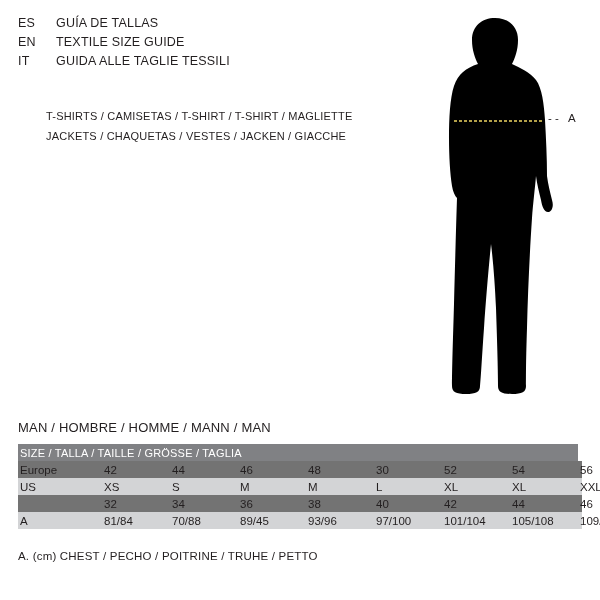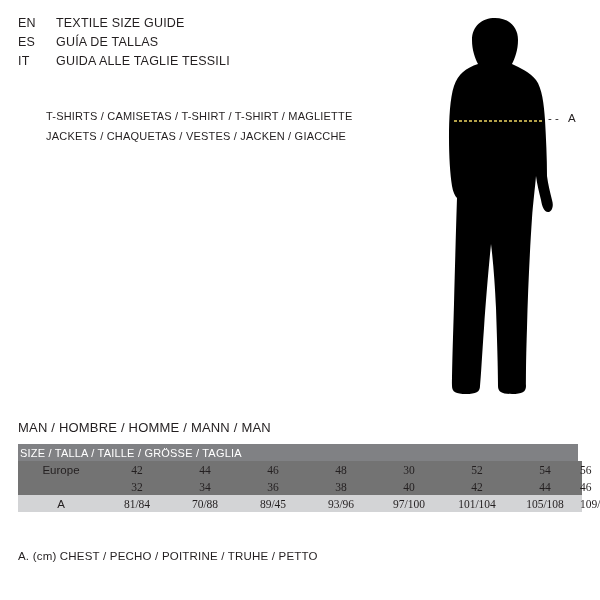--- a/index.html
+++ b/index.html
@@ -78,32 +78,31 @@
     border-collapse: collapse;
     width: 564px;
     font-size: 11.5px;
     table-layout: fixed;
   }
   table.sizes td {
     height: 17px;
     padding: 0 0 0 2px;
     vertical-align: middle;
     white-space: nowrap;
-    text-align: center;
   }
   .row-head td {
     background: #808184;
     color: #ffffff;
     font-size: 11px;
     letter-spacing: 0.2px;
   }
   .row-light td { background: #737373; }
   .row-dark td  { background: #d3d4d6; }
   .col-label { width: 84px; }
-  .col-val   { width: 68px; font-family: Liberation Serif, serif; }
+  .col-val   { width: 68px; }
 
   
   .footnote {
     position: absolute;
     left: 18px;
     top: 550px;
     font-size: 11.5px;
     letter-spacing: 0.2px;
     white-space: nowrap;
   }
@@ -113,26 +112,26 @@
     position: absolute;
     font-size: 11.5px;
     color: #231f20;
   }
 </style>
 </head>
 <body>
 
 <div class="lang-block">
   <div class="lang-row">
+    <span class="lang-code">ES</span>
+    <span class="lang-text">GUÍA DE TALLAS</span>
+  </div>
+  <div class="lang-row">
     <span class="lang-code">EN</span>
     <span class="lang-text">TEXTILE SIZE GUIDE</span>
-  </div>
-  <div class="lang-row">
-    <span class="lang-code">ES</span>
-    <span class="lang-text">GUÍA DE TALLAS</span>
   </div>
   <div class="lang-row">
     <span class="lang-code">IT</span>
     <span class="lang-text">GUIDA ALLE TAGLIE TESSILI</span>
   </div>
 </div>
 
 <div class="cat-block">
   <div class="cat-line">T-SHIRTS / CAMISETAS / T-SHIRT / T-SHIRT / MAGLIETTE</div>
   <div class="cat-line">JACKETS / CHAQUETAS / VESTES / JACKEN / GIACCHE</div>
@@ -198,20 +197,31 @@
       <td class="col-label">Europe</td>
       <td class="col-val">42</td>
       <td class="col-val">44</td>
       <td class="col-val">46</td>
       <td class="col-val">48</td>
       <td class="col-val">30</td>
       <td class="col-val">52</td>
       <td class="col-val">54</td>
       <td class="col-val">56</td>
     </tr>
+    <tr class="row-dark">
+      <td class="col-label">US</td>
+      <td class="col-val">XS</td>
+      <td class="col-val">S</td>
+      <td class="col-val">M</td>
+      <td class="col-val">M</td>
+      <td class="col-val">L</td>
+      <td class="col-val">XL</td>
+      <td class="col-val">XL</td>
+      <td class="col-val">XXL</td>
+    </tr>
     <tr class="row-light">
       <td class="col-label"></td>
       <td class="col-val">32</td>
       <td class="col-val">34</td>
       <td class="col-val">36</td>
       <td class="col-val">38</td>
       <td class="col-val">40</td>
       <td class="col-val">42</td>
       <td class="col-val">44</td>
       <td class="col-val">46</td>

